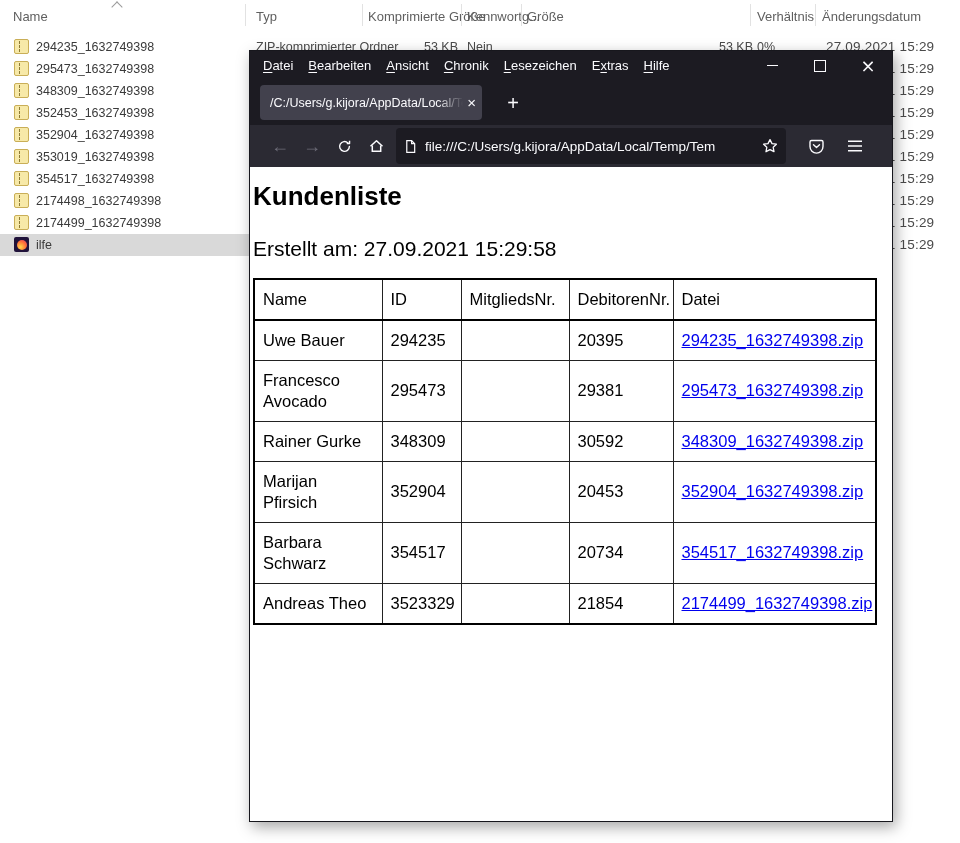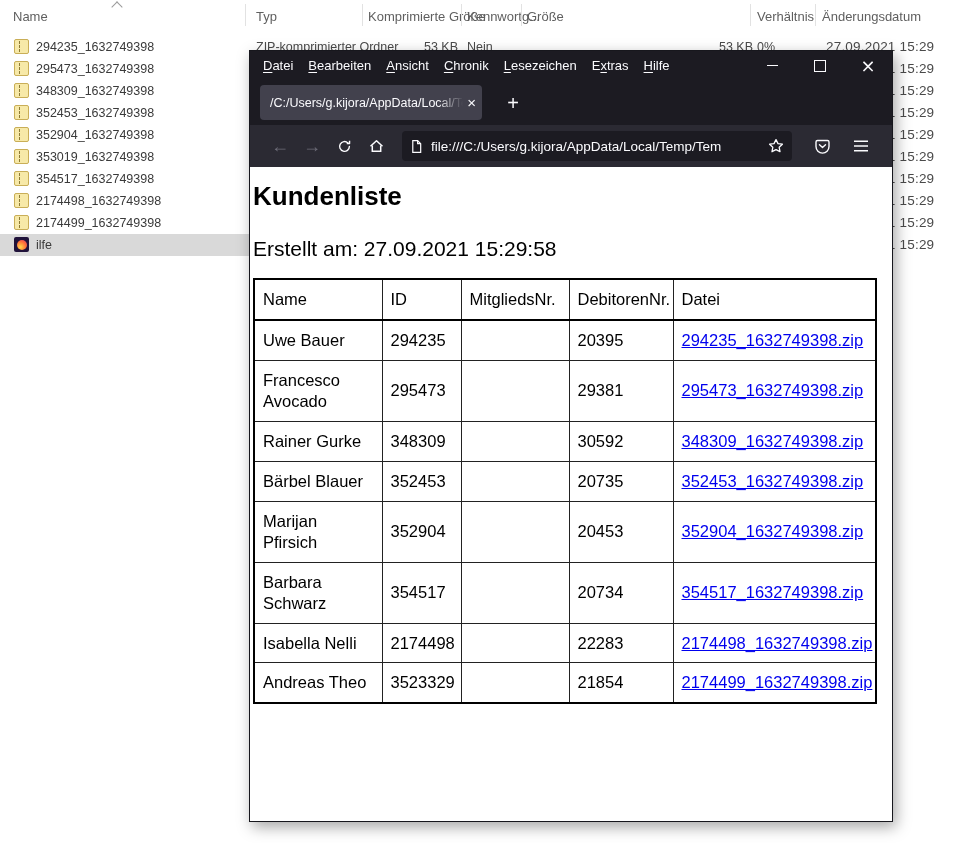--- a/index.html
+++ b/index.html
@@ -50,22 +50,22 @@
        background:linear-gradient(to right,rgba(66,65,77,0),#42414d);}
   .tab-close{color:#fbfbfe;font-size:15px;margin-left:4px;line-height:1;}
   .new-tab{position:absolute;left:248px;top:8px;width:30px;height:30px;display:flex;
        align-items:center;justify-content:center;color:#fbfbfe;font-size:20px;}
 
   .navbar{height:42px;background:#2b2a33;display:flex;align-items:center;
           padding:0 10px 0 14px;flex:none;}
   .nav-btn{width:32px;height:30px;display:flex;align-items:center;justify-content:center;
           color:#fbfbfe;font-size:18px;flex:none;}
   .nav-btn.disabled{color:#6d6c78;}
-  .urlbar{margin-left:10px;width:390px;height:30px;background:#1c1b22;border-radius:4px;
-          display:flex;align-items:center;padding:12px 8px;box-sizing:border-box;flex:none;}
+  .urlbar{margin-left:4px;width:390px;height:30px;background:#1c1b22;border-radius:4px;
+          display:flex;align-items:center;padding:18px 8px;box-sizing:border-box;flex:none;}
   .url-text{color:#fbfbfe;font-size:13.5px;white-space:nowrap;overflow:hidden;
           margin-left:8px;flex:1;position:relative;}
   .url-text::after{content:"";position:absolute;right:0;top:0;bottom:0;width:22px;
           background:linear-gradient(to right,rgba(28,27,34,0),#1c1b22);}
   .url-star{margin-left:4px;display:flex;}
   .nav-right{display:flex;margin-left:14px;gap:7px;}
 
   .content{flex:1;background:#fff;color:#000;padding:0 0 0 3px;overflow:hidden;
            font-family:Liberation Sans, sans-serif;}
   .content h1{margin:14px 0 0 0;font-size:26px;font-weight:bold;}
@@ -272,48 +272,34 @@
     <td class="c-datei"><a href="#" class="zip-link">295473_1632749398.zip</a></td>
   </tr>
             <tr>
     <td class="c-name">Rainer Gurke</td>
     <td class="c-id">348309</td>
     <td class="c-mitglied"></td>
     <td class="c-debitor">30592</td>
     <td class="c-datei"><a href="#" class="zip-link">348309_1632749398.zip</a></td>
   </tr>
             <tr>
-    <td class="c-name">Bärbel Blauer</td>
-    <td class="c-id">352453</td>
-    <td class="c-mitglied"></td>
-    <td class="c-debitor">20735</td>
-    <td class="c-datei"><a href="#" class="zip-link">352453_1632749398.zip</a></td>
-  </tr>
-            <tr>
     <td class="c-name">Marijan Pfirsich</td>
     <td class="c-id">352904</td>
     <td class="c-mitglied"></td>
     <td class="c-debitor">20453</td>
     <td class="c-datei"><a href="#" class="zip-link">352904_1632749398.zip</a></td>
   </tr>
             <tr>
     <td class="c-name">Barbara Schwarz</td>
     <td class="c-id">354517</td>
     <td class="c-mitglied"></td>
     <td class="c-debitor">20734</td>
     <td class="c-datei"><a href="#" class="zip-link">354517_1632749398.zip</a></td>
   </tr>
             <tr>
-    <td class="c-name">Isabella Nelli</td>
-    <td class="c-id">2174498</td>
-    <td class="c-mitglied"></td>
-    <td class="c-debitor">22283</td>
-    <td class="c-datei"><a href="#" class="zip-link">2174498_1632749398.zip</a></td>
-  </tr>
-            <tr>
     <td class="c-name">Andreas Theo</td>
     <td class="c-id">3523329</td>
     <td class="c-mitglied"></td>
     <td class="c-debitor">21854</td>
     <td class="c-datei"><a href="#" class="zip-link">2174499_1632749398.zip</a></td>
   </tr>
           </tbody>
       </table>
     </div>
   </div>

